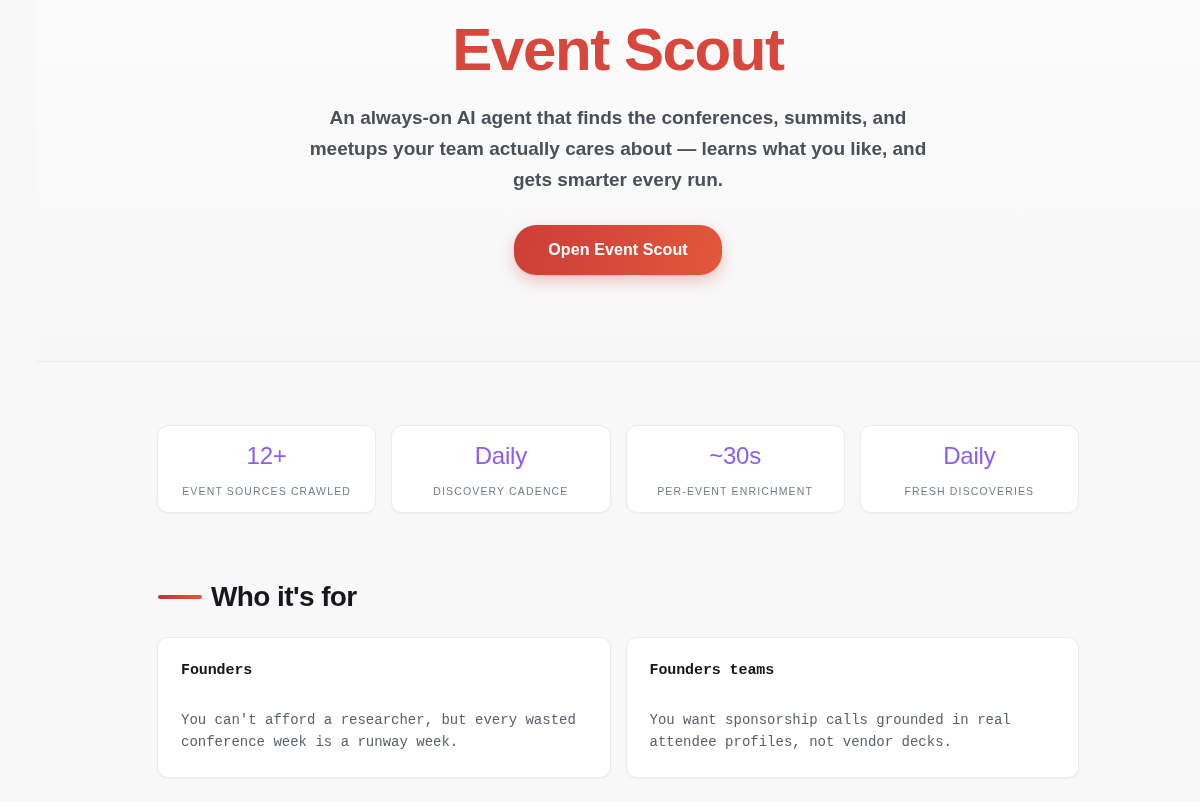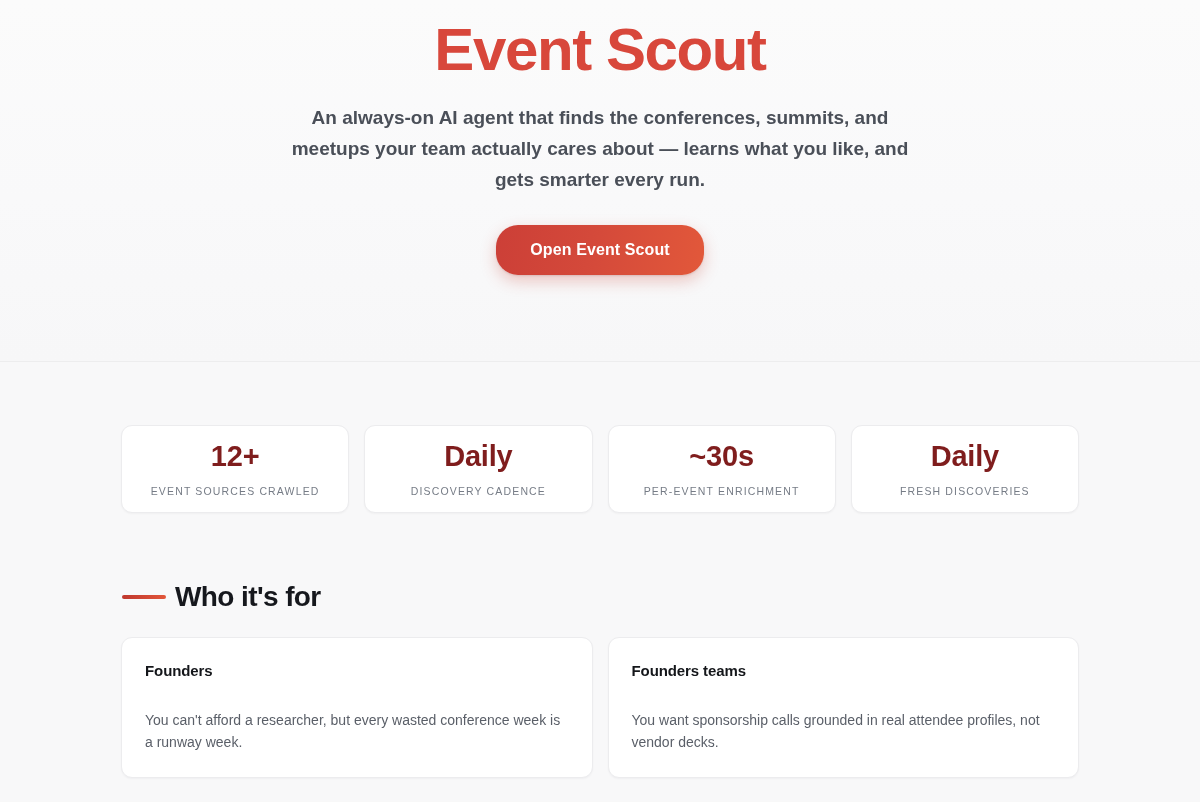--- a/index.html
+++ b/index.html
@@ -15,20 +15,21 @@
     background: #f8f8f8;
     color: #2b2f36;
     -webkit-font-smoothing: antialiased;
   }
 
   .page {
     width: 1200px;
     height: 802px;
     position: relative;
     overflow: hidden;
+    padding-left: 36px;
   }
 
   
   .hero {
     height: 362px;
     background: linear-gradient(180deg, #fbfbfb 0%, #f9f9fa 55%, #f7f7f8 100%);
     border-bottom: 1px solid #ededee;
     padding-top: 8px;
     text-align: center;
     position: relative;
@@ -92,23 +93,23 @@
     border-radius: 11px;
     height: 88px;
     display: flex;
     flex-direction: column;
     align-items: center;
     justify-content: center;
     box-shadow: 0 1px 2px rgba(16,24,40,0.035);
   }
 
   .stat-value {
-    font-size: 29px;
-    font-weight: bold;
-    color: #7f1d1d;
+    font-size: 24px;
+    font-weight: normal;
+    color: #8b5cf6;
     line-height: 28px;
     letter-spacing: -0.2px;
   }
 
   .stat-label {
     margin-top: 15px;
     font-size: 10.5px;
     letter-spacing: 1.15px;
     color: #767c86;
     text-transform: uppercase;
@@ -138,20 +139,21 @@
     color: #16181d;
     letter-spacing: -0.6px;
     line-height: 32px;
   }
 
   
   .cards-row {
     display: flex;
     gap: 15px;
     margin-top: 24px;
+    font-family: Liberation Mono, monospace;
   }
 
   .aud-card {
     flex: 1;
     background: #ffffff;
     border: 1px solid #ececee;
     border-radius: 11px;
     padding: 23px 23px 24px 23px;
     height: 141px;
     box-shadow: 0 1px 2px rgba(16,24,40,0.04);

